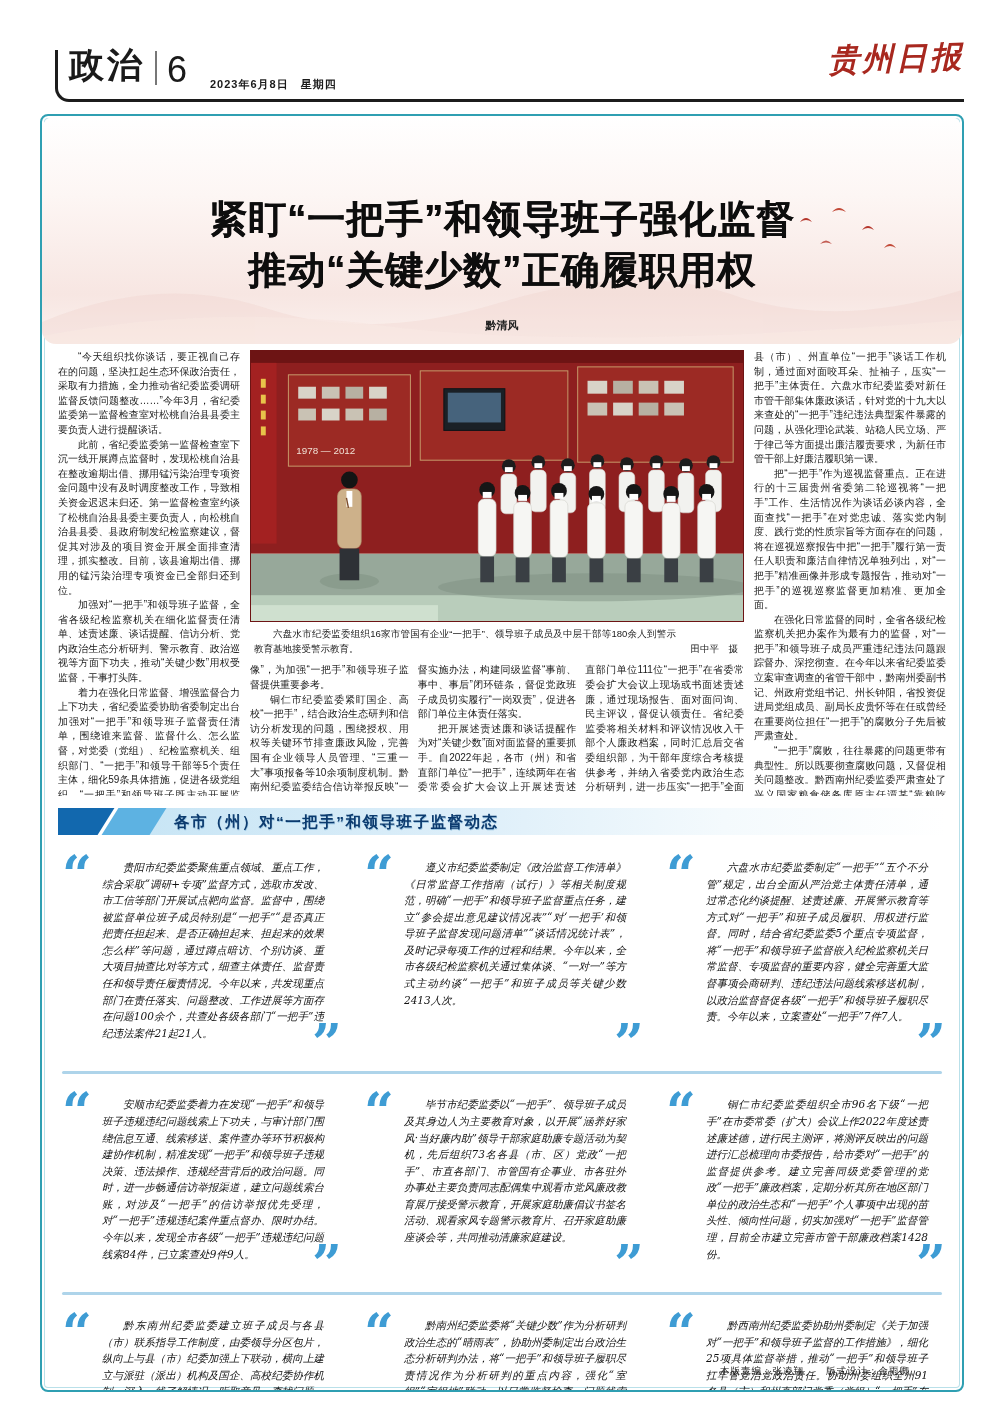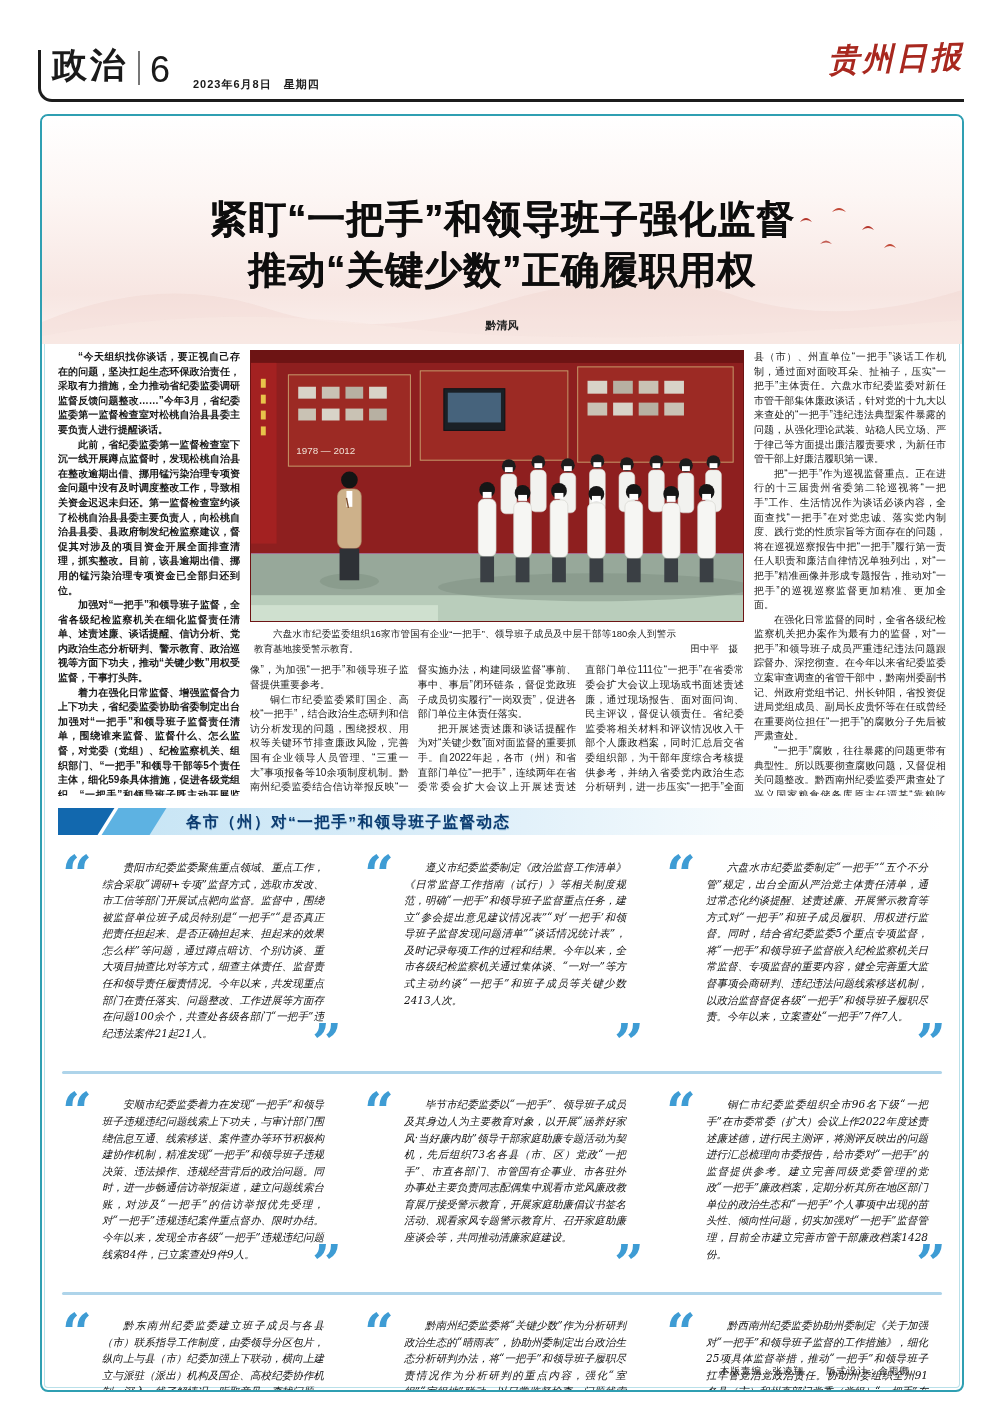--- a/index.html
+++ b/index.html
@@ -1,68 +1,68 @@
 <!DOCTYPE html>
 <html><head>
 <meta charset="utf-8">
 <style>
   * { margin:0; padding:0; box-sizing:border-box; }
   html,body { width:1000px; background:#fff; font-family:"Liberation Sans", sans-serif; color:#1a1a1a; }
   body { width:1000px; height:1418px; position:relative; overflow:hidden; }
 
   
-  .masthead { position:absolute; left:38px; right:36px; top:42px; height:60px; }
+  .masthead { position:absolute; left:55px; right:36px; top:42px; height:60px; }
   .masthead-rule { position:absolute; left:0; right:0; top:8px; bottom:0;
       border-left:3px solid #1c1c1c; border-bottom:3px solid #1c1c1c; border-bottom-left-radius:14px; }
   .mast-left { position:absolute; left:14px; top:0; display:flex; align-items:flex-end; gap:10px; }
   .mast-section { font-size:35px; font-weight:700; letter-spacing:3px; font-family:"Liberation Serif", serif; }
   .mast-sep { width:2px; height:34px; background:#777; margin-bottom:4px; }
   .mast-num { font-size:36px; font-weight:400; line-height:1; margin-bottom:1px; }
   .mast-date { position:absolute; left:155px; bottom:10px; font-size:11px; font-weight:700; letter-spacing:1px;text-align:center; }
   .mast-logo { position:absolute; right:0; top:-4px; font-family:"DejaVu Serif", serif; font-style:italic;
       font-weight:700; font-size:31px; color:#a8281f; letter-spacing:3px; transform:rotate(-1.5deg); }
 
   
   .content-box { position:absolute; left:40px; right:36px; top:114px; bottom:26px;
       border:2px solid #2f9fb2; border-radius:8px; background:#fff;
       box-shadow: inset 0 0 0 2px #ffffff, inset 0 0 0 3px #b9e0e9; overflow:hidden; }
 
   
   .hero { position:relative; height:228px; overflow:hidden;
-      background: linear-gradient(180deg,#ffffff 0%, #fdf6f4 35%, #f7e6e2 78%, #fbf1ee 100%); }
+      background: linear-gradient(180deg,#ffffff 0%, #fdf6f4 35%, #f7e6e2 78%, #fbf1ee 100%); border-radius: 14px; }
   .hero-mountain { position:absolute; left:0; right:0; bottom:-8px; height:120px; opacity:.55; }
   .headline { position:relative; text-align:center; padding-top:78px; }
   .headline .h1, .headline .h2 { font-size:38px; font-weight:900; letter-spacing:1px; line-height:1.35; color:#0d0d0d;
       text-shadow:0.5px 0 #0d0d0d; }
   .byline { position:relative; text-align:center; font-size:11px; font-weight:700; margin-top:21px; color:#222; }
   .birds { position:absolute; right:60px; top:88px; }
 
   
   .article-body { display:flex; gap:10px; padding:6px 16px 0; height:452px; }
   .ncol { text-align:justify; font-size:10px; line-height:1.46; overflow:hidden; }
   .ncol p { text-indent:2em; }
   .ncol p.noindent { text-indent:0; }
-  .col-1 { width:182px; flex:none;font-weight:bold; }
+  .col-1 { width:182px; flex:none; }
   .col-5 { width:192px; flex:none; }
   .middle { flex:1; display:flex; flex-direction:column; }
-  .photo-wrap { height:272px; background:#d946ef; border:1px solid #6d1414; }
+  .photo-wrap { height:272px; background:#ef4444; border:1px solid #6d1414; }
   .photo-wrap svg { display:block; width:100%; height:100%; }
   .photo-caption { position:relative; font-size:9.5px; line-height:1.55; margin:5px 4px 0; text-align:justify; }
   .photo-caption .cap { display:block; text-indent:2em; padding-right:64px; }
   .photo-caption .credit { position:absolute; right:2px; bottom:0; white-space:nowrap; }
   .mid-cols { display:flex; gap:9px; margin-top:7px; flex:1; overflow:hidden; }
   .mid-cols .ncol { flex:1; }
 
   
   .section-bar { position:relative; margin:12px 16px 0; height:27px; overflow:hidden;
       background:linear-gradient(90deg,#c3e3f4 0%,#dceef9 45%,#f4fafd 75%,#ffffff 100%); }
   .bar-orn1 { position:absolute; left:-14px; top:0; width:84px; height:100%; background:#1268ae; transform:skewX(-32deg); }
   .bar-orn2 { position:absolute; left:52px; top:0; width:48px; height:100%; background:#5db2e2; transform:skewX(-32deg);
       box-shadow:-4px 0 0 #ffffff; }
-  .bar-title { position:absolute; left:128px; top:0; line-height:27px; font-size:15.5px; font-weight:900;
+  .bar-title { position:absolute; left:116px; top:0; line-height:27px; font-size:15.5px; font-weight:900;
       color:#0b3a6e; letter-spacing:1.5px; text-shadow:0.5px 0.5px 0 #9cc6e2; }
 
   
   .quotes { padding:8px 16px 0; }
   .quote-row { display:flex; gap:26px; padding:12px 4px 10px; }
   .quote { flex:1; position:relative; min-height:148px; padding:4px 14px 14px 40px; }
   .qmark { font-family:"DejaVu Serif", serif; font-weight:700; color:#3e9cd4; font-size:52px; line-height:1;
       position:absolute; letter-spacing:-4px; }
   .qopen { left:0; top:-6px; }
   .qclose { right:0; bottom:-14px; }

